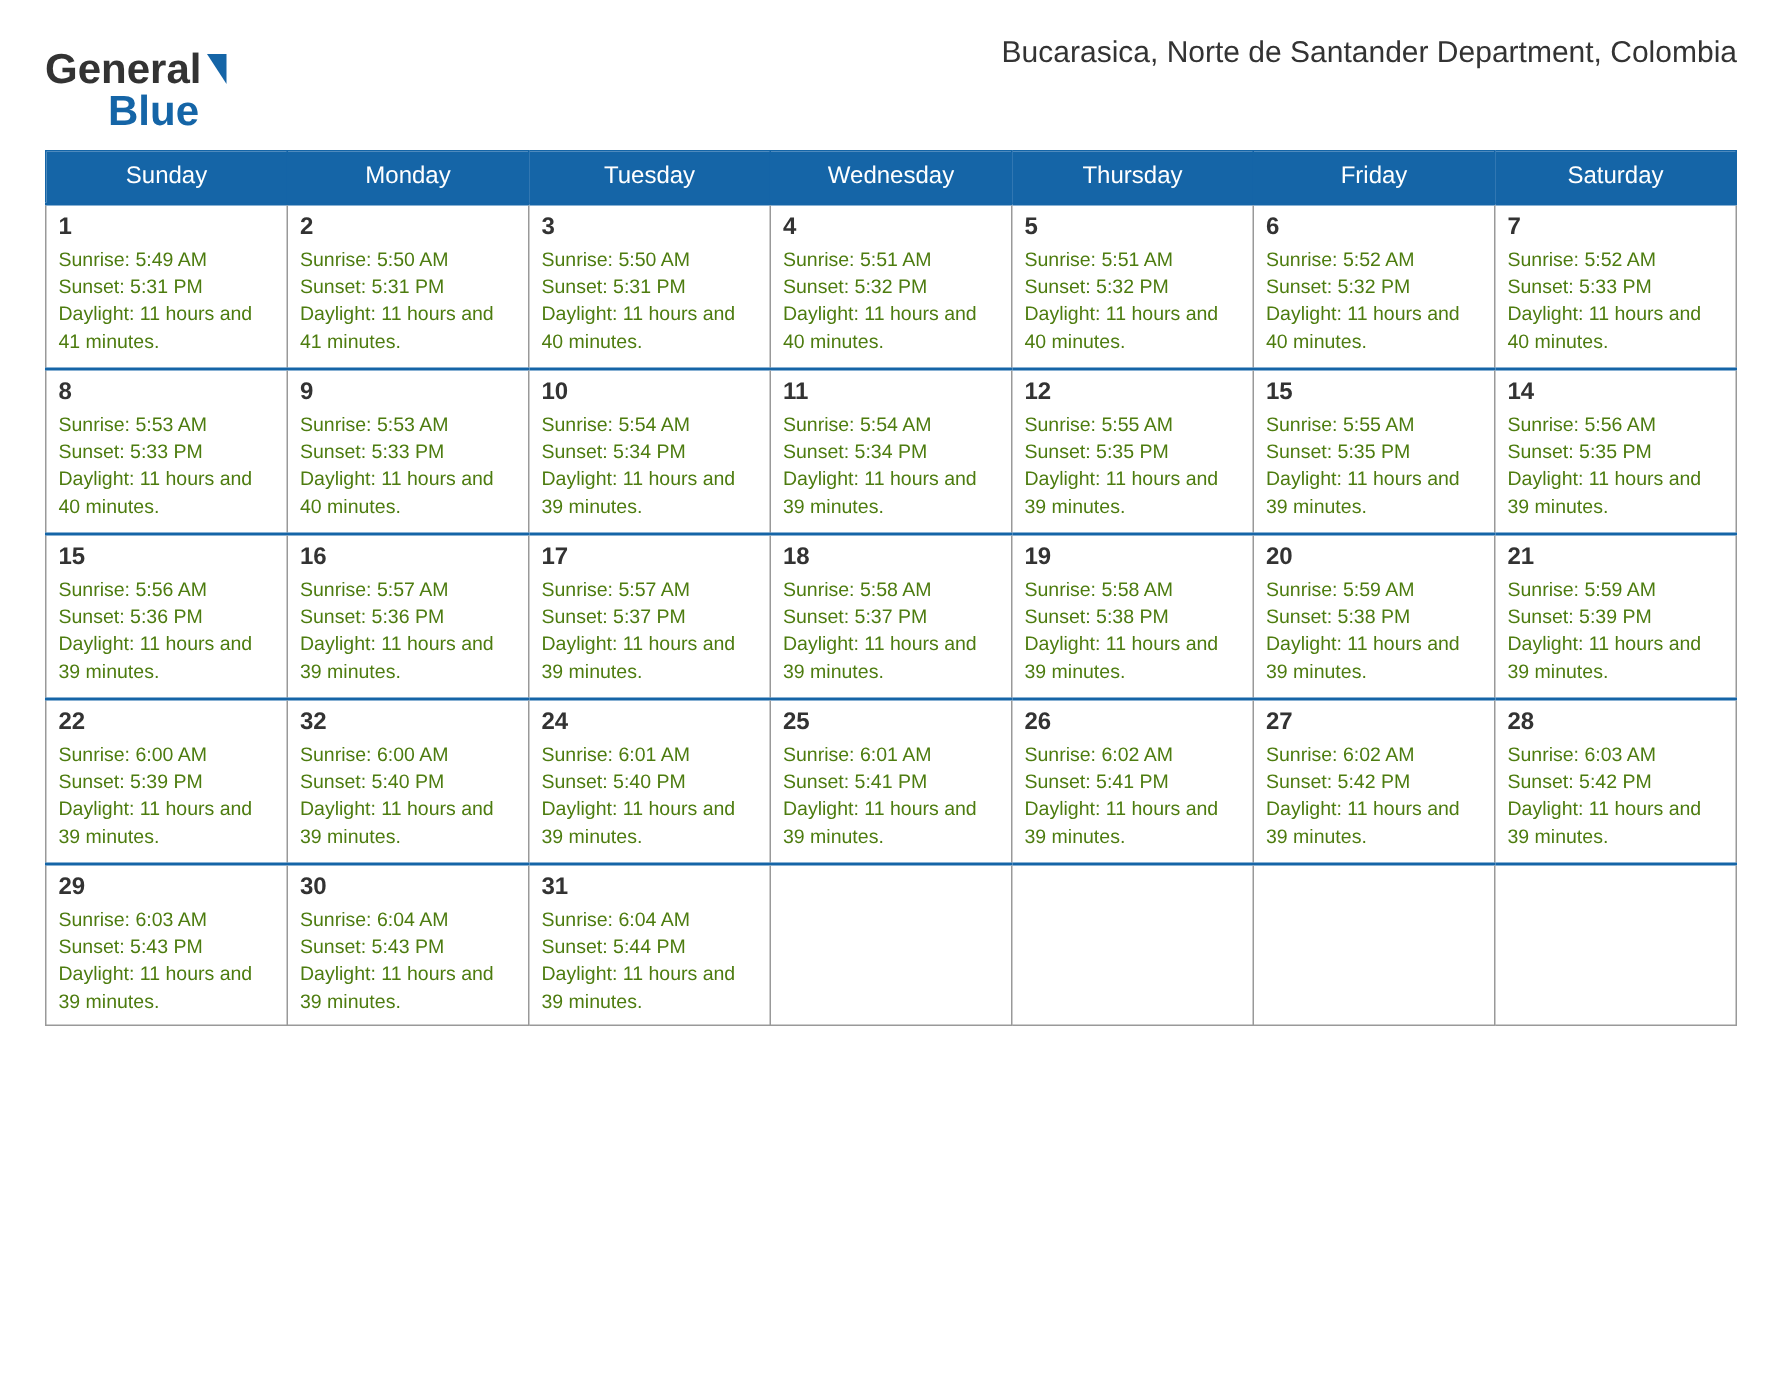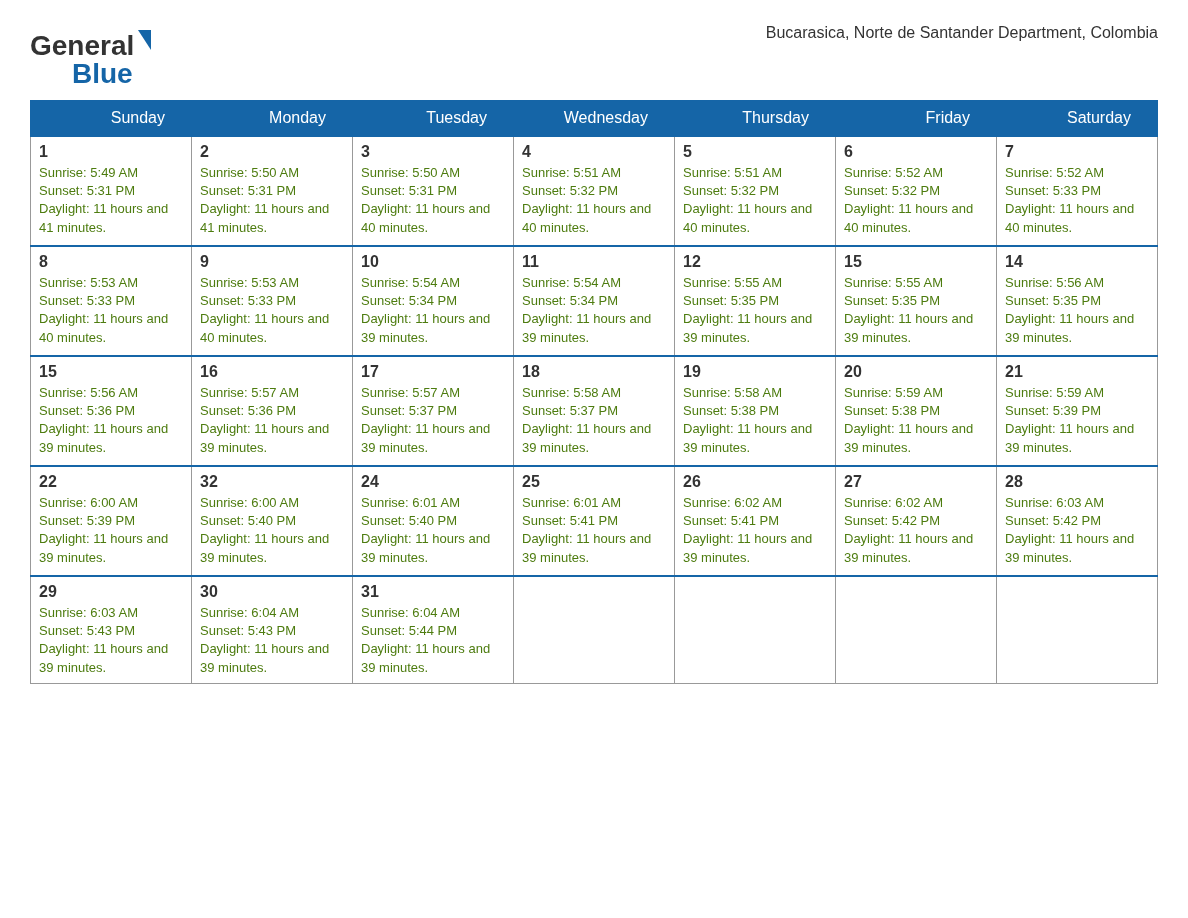--- a/index.html
+++ b/index.html
@@ -17,20 +17,21 @@
       margin-bottom: 10px;
     }
     .logo {
       display: flex;
       flex-direction: column;
       align-items: flex-start;
       margin-top: 10px;
     }
     .logo-text {
       display: flex;
+      align-items: center;
     }
     .logo-general {
       font-size: 28px;
       font-weight: bold;
       color: #333;
     }
     .logo-blue {
       font-size: 28px;
       font-weight: bold;
       color: #1565a7;
@@ -40,34 +41,34 @@
     .title-section {
       text-align: right;
     }
     .month-title {
       font-size: 52px;
       font-weight: bold;
       color: #333;
       line-height: 1.1;
     }
     .location-title {
-      font-size: 16px;
+      font-size: 20px;
       color: #333;
       margin-top: 4px;
     }
     table {
       width: 100%;
       border-collapse: collapse;
       margin-top: 10px;
     }
     th {
       background-color: #1565a7;
       color: #fff;
       padding: 8px 26px;
-      text-align: right;
+      text-align: center;
       font-size: 16px;
       font-weight: normal;
       border: 1px solid #1565a7;
     }
     td {
       border: 1px solid #999;
       border-top: 2px solid #1565a7;
       vertical-align: top;
       padding: 6px 8px;
       width: 14.28%;

